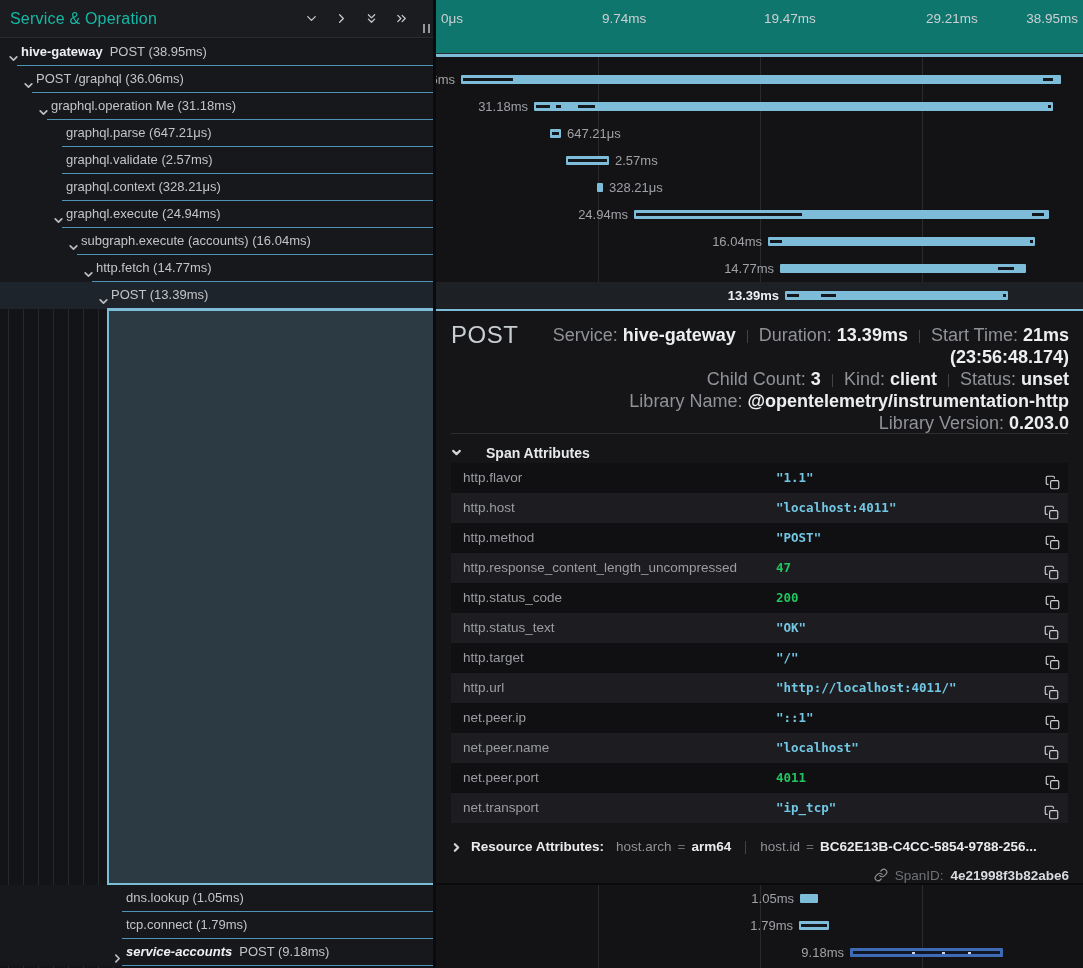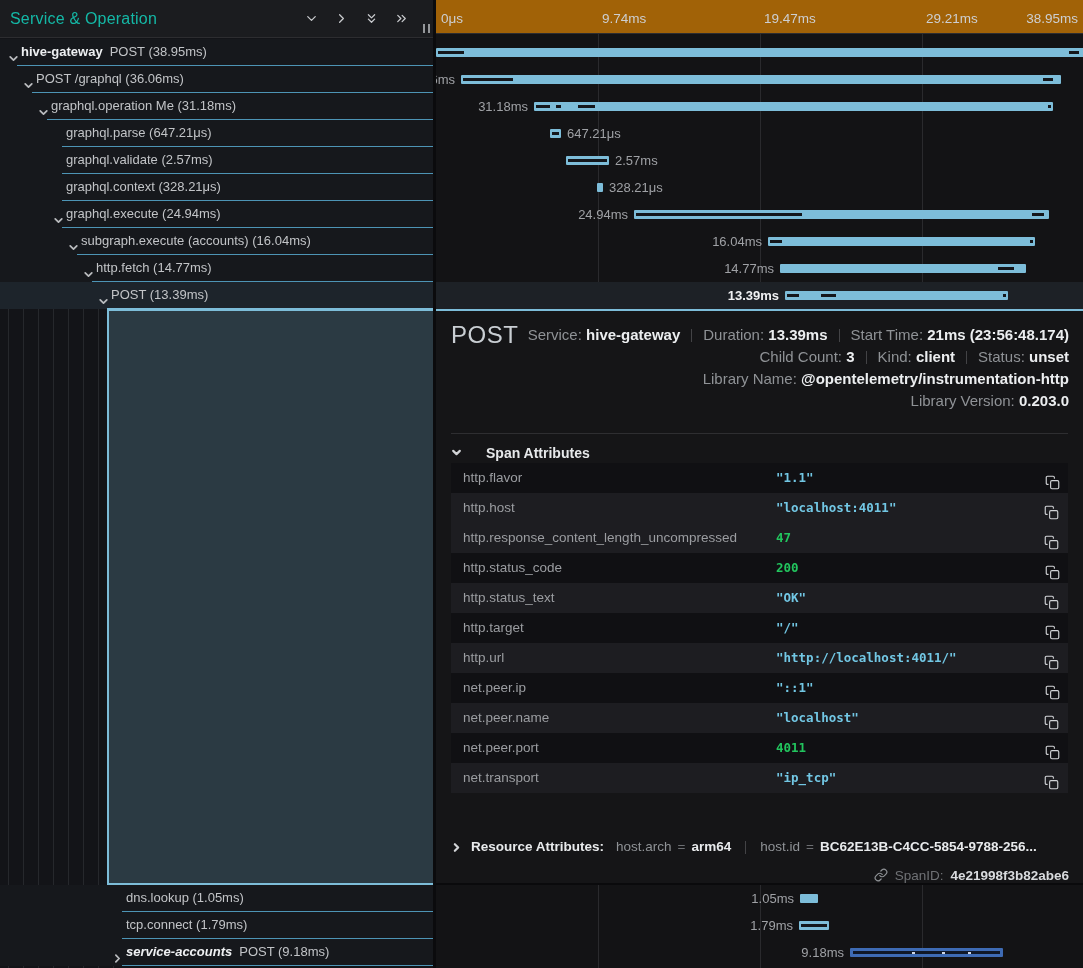--- a/index.html
+++ b/index.html
@@ -32,35 +32,35 @@
   .selection {
     position:absolute; left:107px; top:309px; width:326px; height:576px;
     background:#2b3a43; border:2px solid #7dbdd9; border-right:none; z-index:4;
   }
   .grip { position:absolute; top:24px; right:3px; display:flex; gap:3px; z-index:6; cursor:col-resize; }
   .grip i { display:block; width:2px; height:9px; background:#95979a; }
   
   .vdiv { position:absolute; left:433px; top:0; width:3px; height:968px; background:#0b0b0d; z-index:5; cursor:col-resize; }
   
   .wf { position:absolute; left:436px; top:0; width:647px; height:968px; background:#131315; overflow:hidden; }
-  .wf-header { position:absolute; left:0; top:0; width:647px; height:34px; background:#a16207; border-bottom:1px solid #2d2d30; z-index:3; }
+  .wf-header { position:absolute; left:0; top:0; width:647px; height:54px; background:#0f766e; border-bottom:1px solid #2d2d30; z-index:3; }
   .tick { position:absolute; top:0; line-height:37px; font-size:13.5px; color:#cdcfd2; }
   .grid { position:absolute; top:0; bottom:0; width:1px; background:#2a2a2d; z-index:1; }
   .wrow-sel { position:absolute; left:0; top:282px; width:647px; height:27px; background:#1d2126; z-index:1; }
   .bar { position:absolute; height:9px; background:#7dbdd9; border-radius:1px; z-index:2; }
   .bar.alt { background:#3e6bb4; }
   .mk { position:absolute; top:3px; height:3px; background:#14171c; }
   .mk.dot { width:3px; }
   .mk.lt { background:#cfd6e4; width:3px; height:2px; top:3.5px; }
   .blab { position:absolute; height:27px; line-height:27px; font-size:13px; color:#9fa1a5; z-index:2; white-space:nowrap; }
   .blab.bold { color:#f0f1f3; font-weight:bold; }
   
   .detail { position:absolute; left:0; top:309px; width:647px; height:576px; background:#151517; border-top:2px solid #7dbdd9; border-bottom:2px solid #0a0a0c; z-index:4; }
   .d-title { position:absolute; left:15px; top:10px; font-size:24px; color:#c9ced3; letter-spacing:.5px; }
-  .d-meta { position:absolute; right:14px; top:13px; text-align:right; font-size:15px; line-height:22px; color:#8f9296; }
+  .d-meta { position:absolute; right:14px; top:13px; text-align:right; font-size:18px; line-height:22px; color:#8f9296; }
   .d-meta b { color:#eceef0; font-weight:bold; }
   .msep { display:inline-block; width:1px; height:13px; background:#434346; margin:0 11px; vertical-align:-2px; }
   .d-divider { position:absolute; left:15px; right:15px; top:122px; height:1px; background:#2e2e31; }
   .sec-hdr { position:absolute; left:15px; top:130px; height:24px; display:flex; align-items:center; gap:24px; cursor:pointer; }
   .sec-hdr .chev2 svg { stroke:#d2d4d7; fill:none; stroke-width:2; stroke-linecap:round; stroke-linejoin:round; }
   .sec-title { font-size:14px; font-weight:bold; color:#e6e8ea; }
   .atable { position:absolute; left:15px; right:15px; top:152px; }
   .arow { position:relative; height:30px; line-height:30px; }
   .arow.odd { background:#101013;text-align:center; }
   .arow.even { background:#1d1d21; }
@@ -334,20 +334,28 @@
               </svg></span>
         </div>
         <div class="arow even">
           <span class="akey">http.host</span>
             <span class="aval">"localhost:4011"</span>
           <span class="copy-btn"><svg width="15" height="15" viewBox="0 0 24 24">
                 <rect x="9" y="9" width="13" height="13" rx="2"></rect>
                 <path d="M5 15H4a2 2 0 0 1-2-2V4a2 2 0 0 1 2-2h9a2 2 0 0 1 2 2v1"></path>
               </svg></span>
         </div>
+        <div class="arow odd">
+          <span class="akey">http.method</span>
+            <span class="aval">"POST"</span>
+          <span class="copy-btn"><svg width="15" height="15" viewBox="0 0 24 24">
+                <rect x="9" y="9" width="13" height="13" rx="2"></rect>
+                <path d="M5 15H4a2 2 0 0 1-2-2V4a2 2 0 0 1 2-2h9a2 2 0 0 1 2 2v1"></path>
+              </svg></span>
+        </div>
         <div class="arow even">
           <span class="akey">http.response_content_length_uncompressed</span>
             <span class="aval num">47</span>
           <span class="copy-btn"><svg width="15" height="15" viewBox="0 0 24 24">
                 <rect x="9" y="9" width="13" height="13" rx="2"></rect>
                 <path d="M5 15H4a2 2 0 0 1-2-2V4a2 2 0 0 1 2-2h9a2 2 0 0 1 2 2v1"></path>
               </svg></span>
         </div>
         <div class="arow odd">
           <span class="akey">http.status_code</span>

